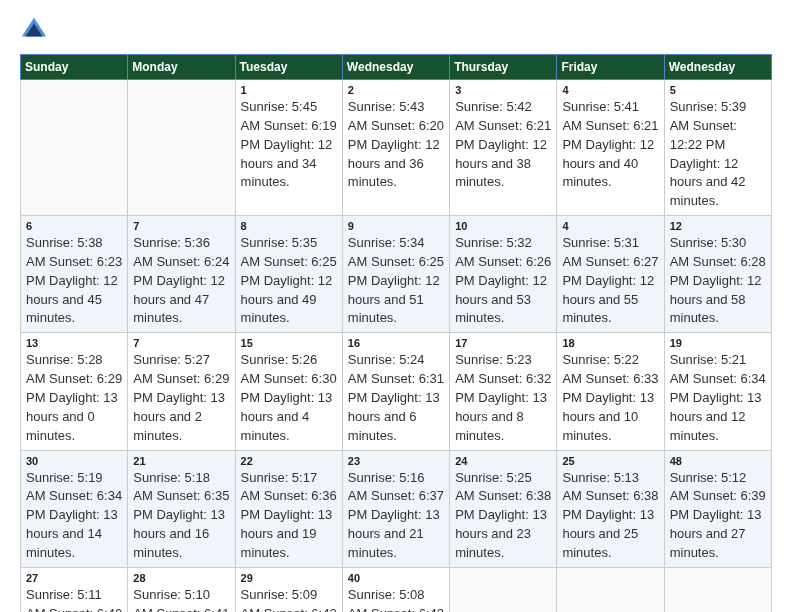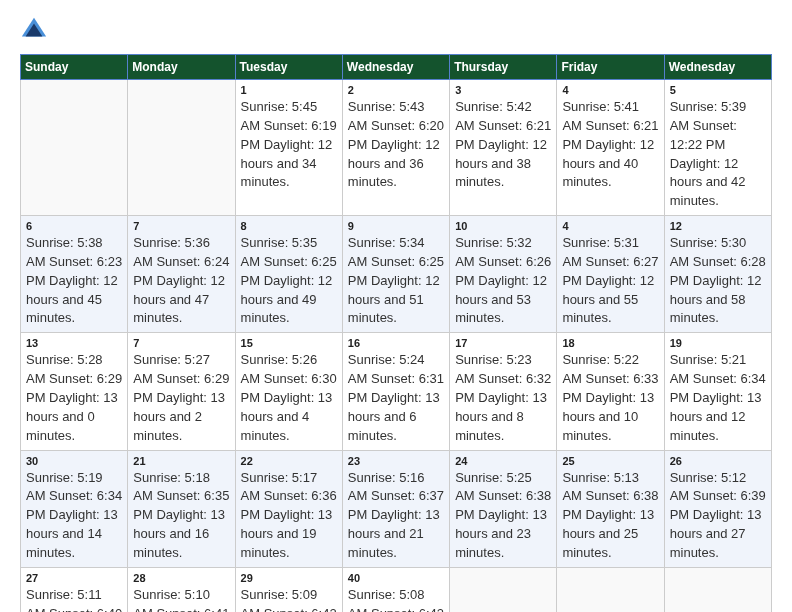--- a/index.html
+++ b/index.html
@@ -283,21 +283,21 @@
 Sunset: 6:38 PM
 Daylight: 13 hours and 23 minutes.</div>
           </td>
           <td>
             <span class="day-num">25</span>
             <div class="day-info">Sunrise: 5:13 AM
 Sunset: 6:38 PM
 Daylight: 13 hours and 25 minutes.</div>
           </td>
           <td>
-            <span class="day-num">26</span>
+            <span class="day-num">48</span>
             <div class="day-info">Sunrise: 5:12 AM
 Sunset: 6:39 PM
 Daylight: 13 hours and 27 minutes.</div>
           </td>
         </tr>
         <tr>
           <td>
             <span class="day-num">27</span>
             <div class="day-info">Sunrise: 5:11 AM
 Sunset: 6:40 PM

